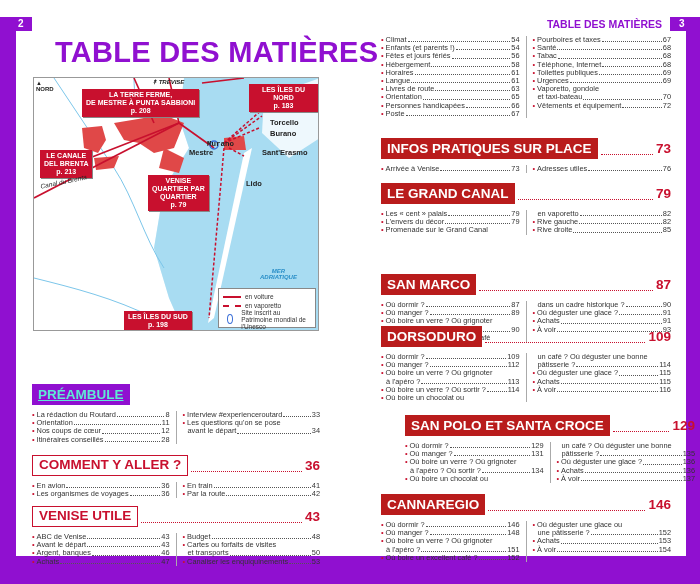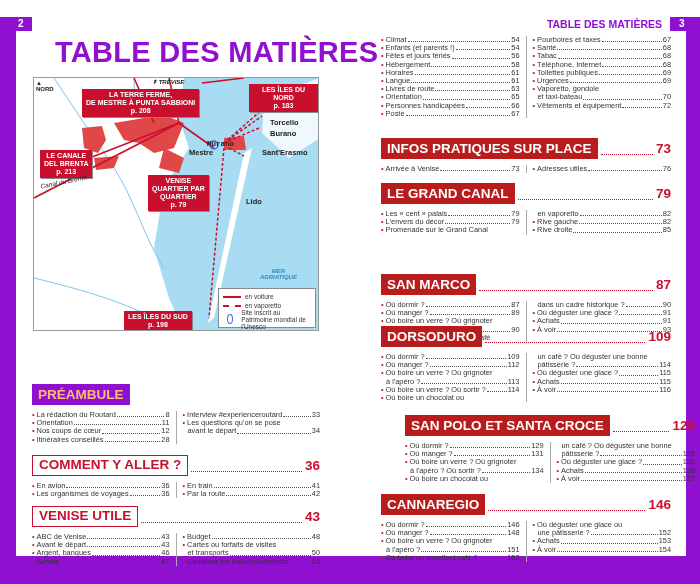--- a/index.html
+++ b/index.html
@@ -22,21 +22,21 @@
   .place { position: absolute; font-size: 7.5px; font-weight: bold; color: #222; }
   .legend { position: absolute; right: 2px; bottom: 2px; width: 98px; height: 40px; background: #fff; border: 1px solid #888; font-size: 6.5px; color: #333; padding: 3px 4px; }
   .legend-row { display: flex; align-items: center; height: 9px; gap: 4px; }
   .lg-solid { width: 18px; height: 2px; background: #c8102e; }
   .lg-dash { width: 18px; height: 0; border-top: 2px dashed #c8102e; }
   .lg-unesco { width: 10px; height: 10px; border-radius: 50%; border: 1.5px solid #3b6fd8; margin: 0 4px; }
 
   .section { position: absolute; }
   .sec-head { display: flex; align-items: center; height: 21px; }
   .tag { font-weight: bold; font-size: 13.5px; padding: 0 6px; height: 21px; line-height: 21px; white-space: nowrap; }
-  .tag.purplebg { background: #9010d0; color: #fdba74; }
+  .tag.purplebg { background: #9010d0; color: #5eead4; text-decoration: underline; }
   .tag.outline { border: 1.5px solid #c8102e; color: #c8102e; background: #fff; line-height: 18px; }
   .tag.red { background: #b91c1c; color: #fff; }
   .lead { flex: 1; border-bottom: 1px dotted #c8102e; margin: 0 3px; height: 12px; }
   .sec-pg { font-weight: bold; color: #c8102e; font-size: 13.5px; }
 
   .cols { display: flex; margin-top: 6px; }
   .col { flex: 1; }
   .col.right { border-left: 1px solid #aaa; padding-left: 6px; margin-left: 6px; }
   .item { display: flex; font-size: 7.4px; line-height: 8.2px; color: #333; white-space: nowrap; }
   .item .b { color: #c8102e; margin-right: 2px; }
@@ -101,21 +101,21 @@
   <div class="map-label" style="left:114px;top:97px;">VENISE<br>QUARTIER PAR<br>QUARTIER<br>p. 79</div>
   <div class="map-label" style="left:90px;top:233px;">LES ÎLES DU SUD<br>p. 198</div>
 
   <div class="place" style="left:2px;top:2px;font-size:6px;">▲<br>NORD</div>
   <div class="place" style="left:118px;top:0px;font-size:6px;font-style:italic;">↟ TRÉVISE</div>
   <div class="place" style="left:111px;top:70px;margin-left:44px;">Mestre</div>
   <div class="place" style="left:236px;top:40px;">Torcello</div>
   <div class="place" style="left:236px;top:51px;">Burano</div>
   <div class="place" style="left:173px;top:62px;font-family:Liberation Mono, monospace;">Murano</div>
   <div class="place" style="left:228px;top:70px;">Sant'Erasmo</div>
-  <div class="place" style="left:212px;top:119px;text-align:right;">Lido</div>
+  <div class="place" style="left:212px;top:101px;text-align:right;">Lido</div>
   <div class="place" style="left:125px;top:252px;">Chioggia</div>
   <div class="place" style="left:6px;top:100px;font-size:6.5px;font-style:italic;transform:rotate(-12deg);font-weight:normal;">Canal du Brenta</div>
   <div class="place" style="left:226px;top:190px;font-size:6px;color:#2a8fc8;font-style:italic;text-align:center;white-space:pre;">MER
 ADRIATIQUE</div>
 
   <div class="legend">
     <div class="legend-row">
         <span class="lg-solid"></span>
         <span>en voiture</span>
       </div>

